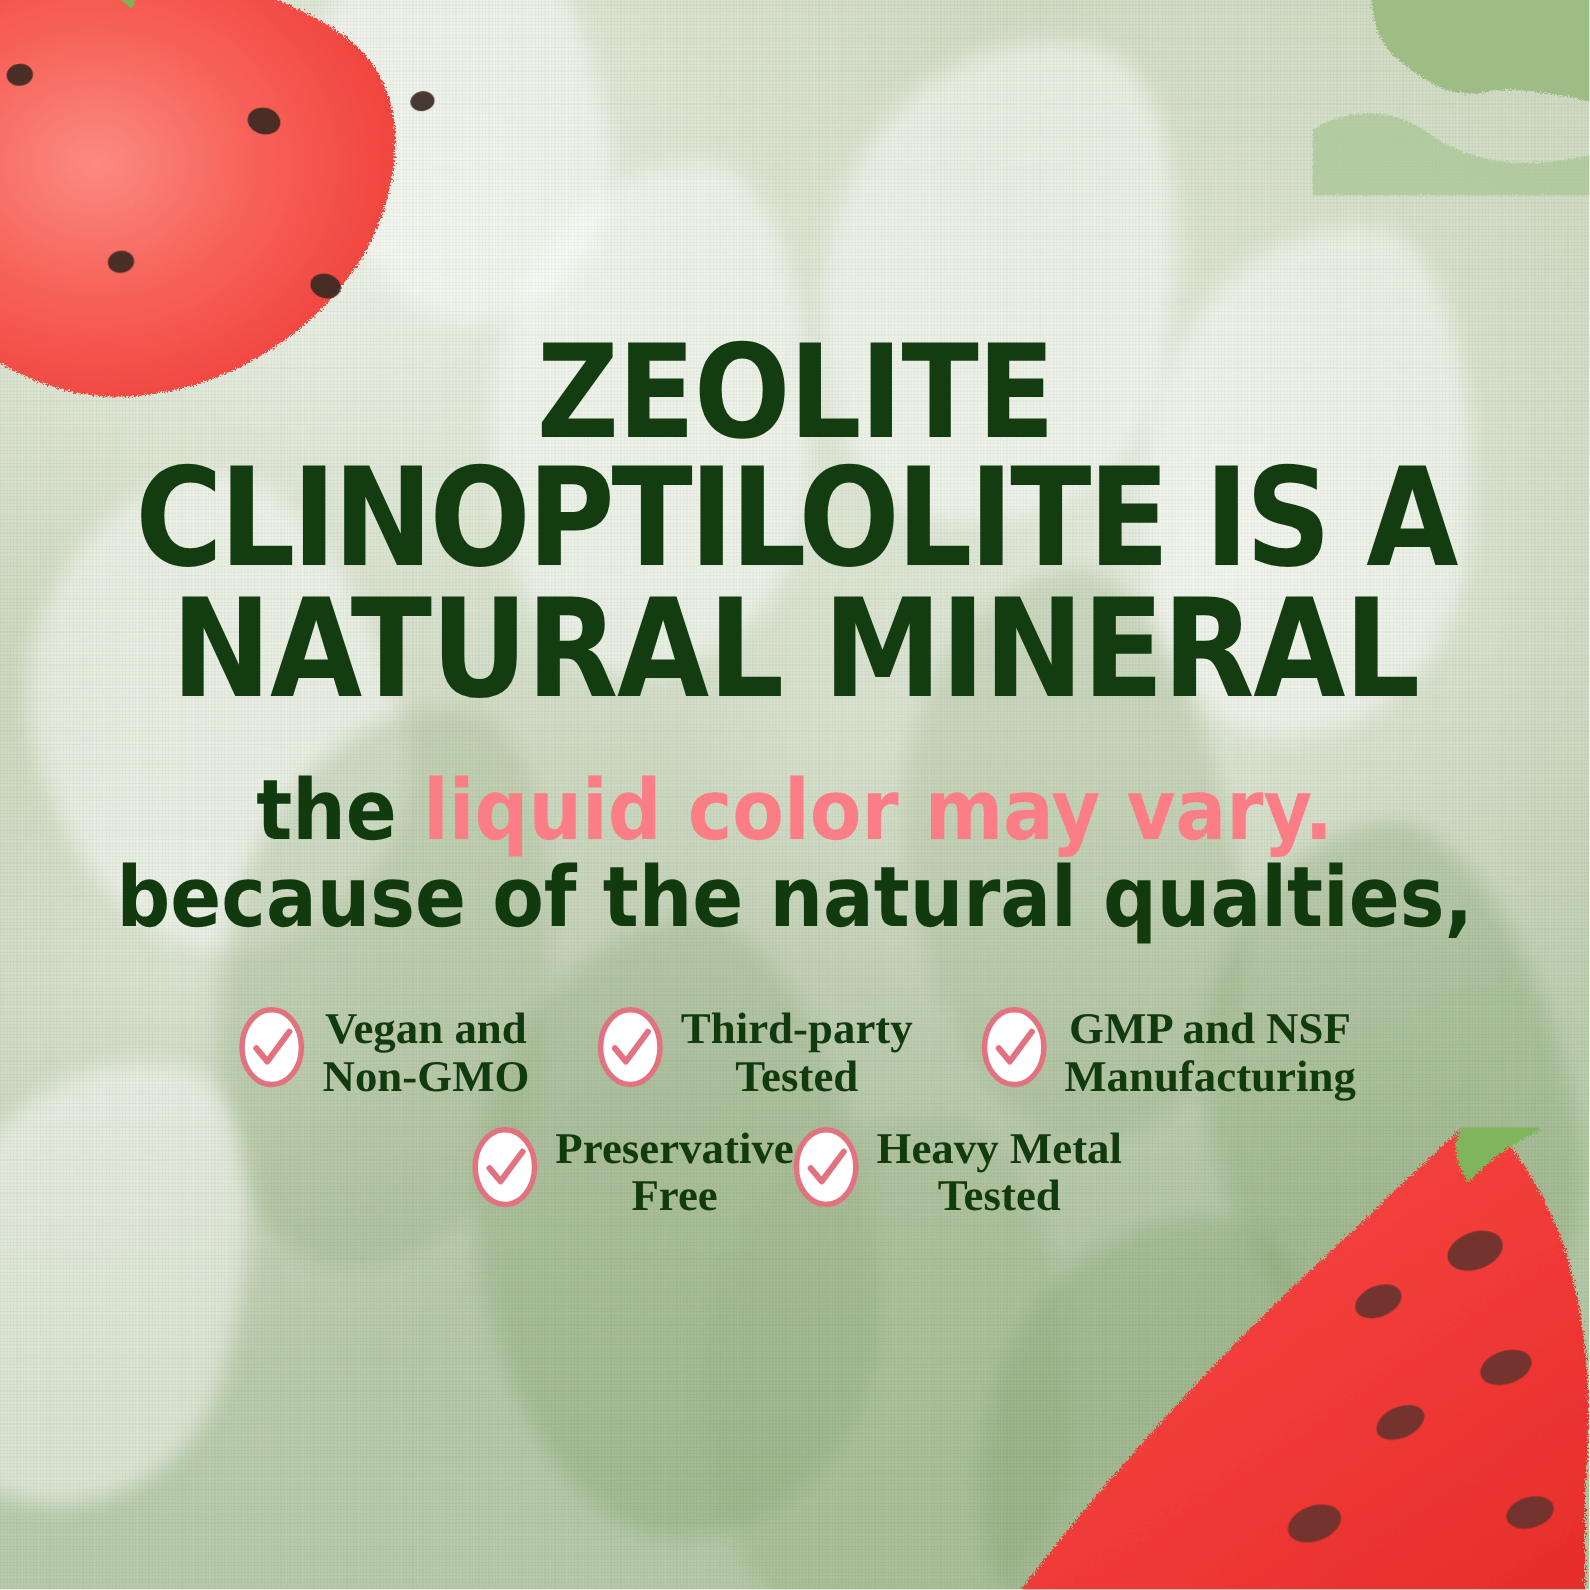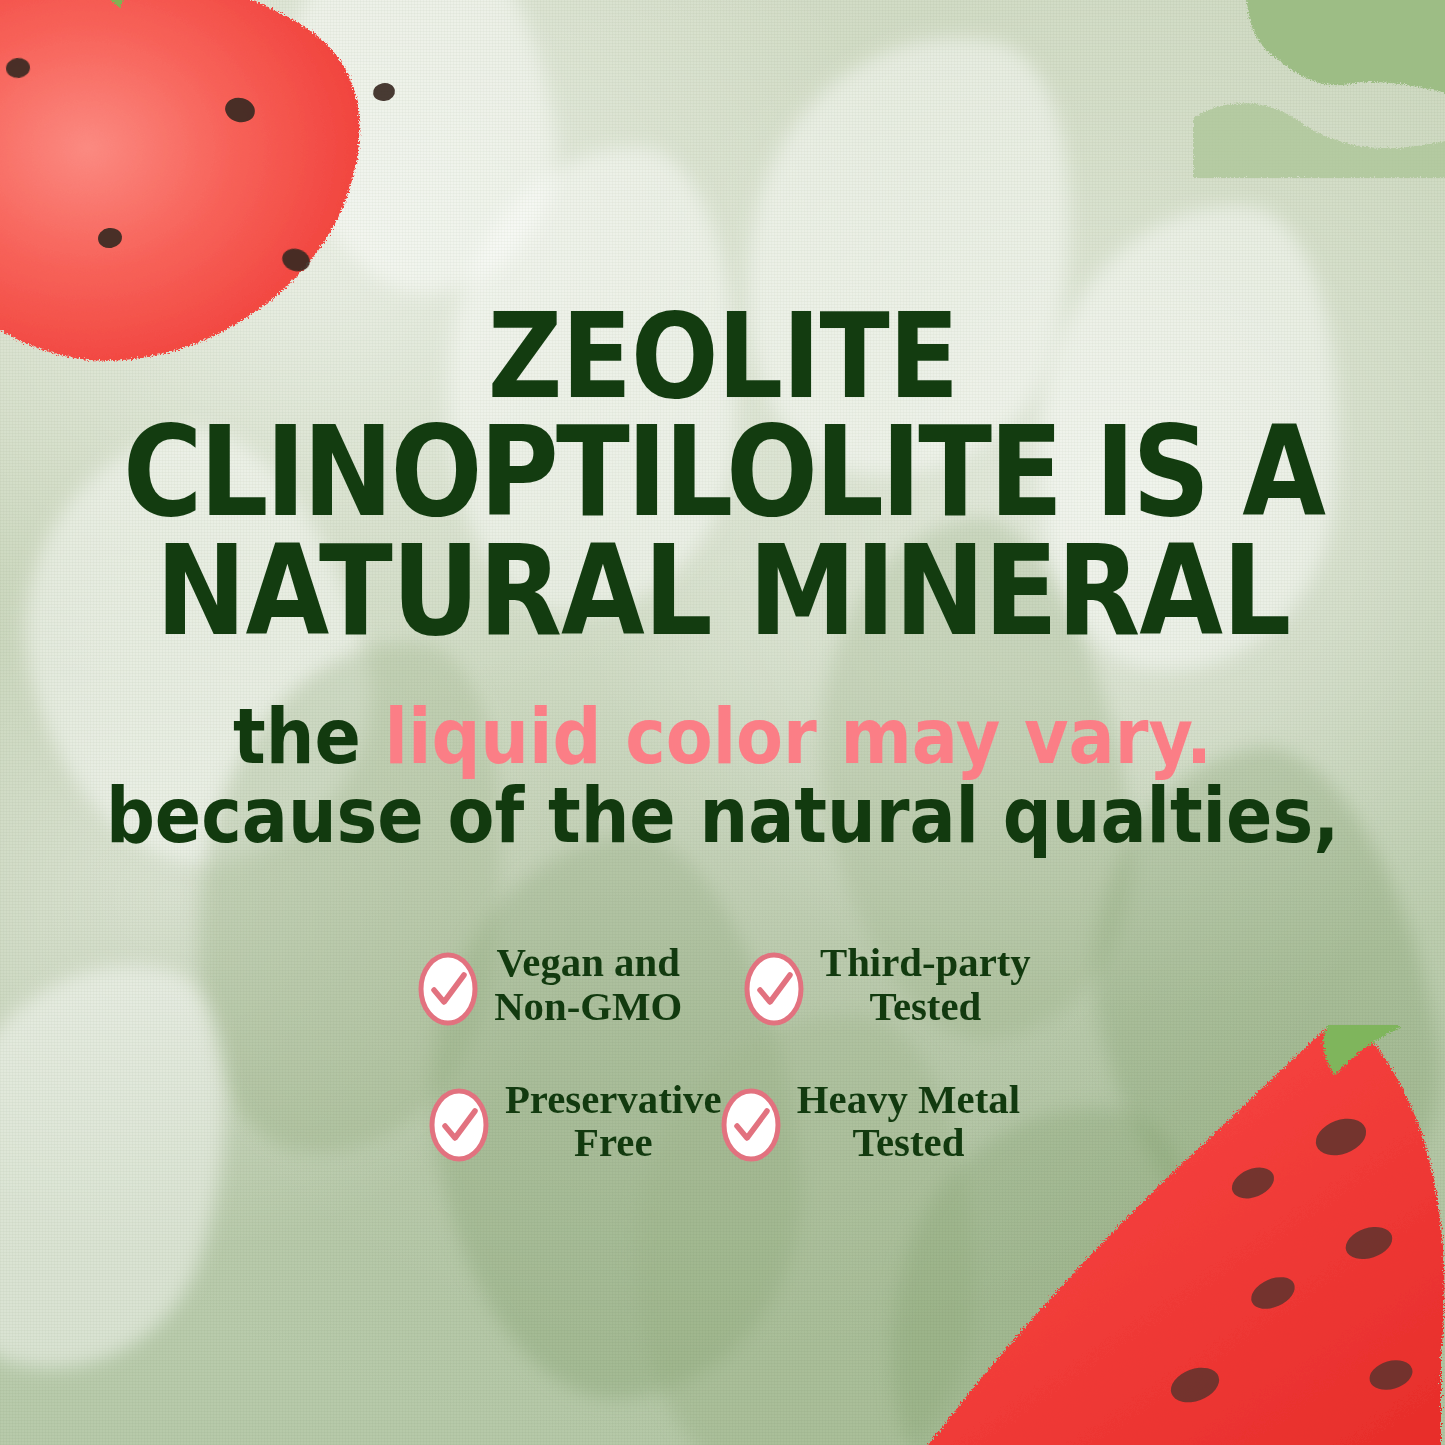--- a/index.html
+++ b/index.html
@@ -140,23 +140,22 @@
   .badge-row {
     display: flex;
     justify-content: center;
     align-items: flex-start;
   }
   #badge-row-1 { gap: 62px; }
   #badge-row-2 { }
 
   .badge {
     display: flex;
-    align-items: flex-end;
+    align-items: flex-start;
     gap: 16px;
-    margin-top: 28px;
   }
   .badge-label {
     color: #123a0f;
     font-family: "Liberation Serif", "DejaVu Serif", serif;
     font-weight: 700;
     font-size: 40px;
     line-height: 1.08;
     text-align: center;
     white-space: pre-line;
     transform: scaleX(1.02);
@@ -300,20 +299,28 @@
 
         <div class="badge" id="badge-third-party">
           <svg class="check-icon" viewBox="0 0 64 78">
             <ellipse cx="32" cy="39" rx="27" ry="34" fill="#ffffff" stroke="#e2727f" stroke-width="5"></ellipse>
             <path d="M18 40 L28 52 L48 25" fill="none" stroke="#e2727f" stroke-width="5.5" stroke-linecap="round" stroke-linejoin="round"></path>
           </svg>
           <span class="badge-label">Third-party
 Tested</span>
         </div>
 
+        <div class="badge" id="badge-gmp-nsf">
+          <svg class="check-icon" viewBox="0 0 64 78">
+            <ellipse cx="32" cy="39" rx="27" ry="34" fill="#ffffff" stroke="#e2727f" stroke-width="5"></ellipse>
+            <path d="M18 40 L28 52 L48 25" fill="none" stroke="#e2727f" stroke-width="5.5" stroke-linecap="round" stroke-linejoin="round"></path>
+          </svg>
+          <span class="badge-label">GMP and NSF
+Manufacturing</span>
+        </div>
 
       </div>
 
       <div class="badge-row" id="badge-row-2">
 
         <div class="badge" id="badge-preservative-free">
           <svg class="check-icon" viewBox="0 0 64 78">
             <ellipse cx="32" cy="39" rx="27" ry="34" fill="#ffffff" stroke="#e2727f" stroke-width="5"></ellipse>
             <path d="M18 40 L28 52 L48 25" fill="none" stroke="#e2727f" stroke-width="5.5" stroke-linecap="round" stroke-linejoin="round"></path>
           </svg>

